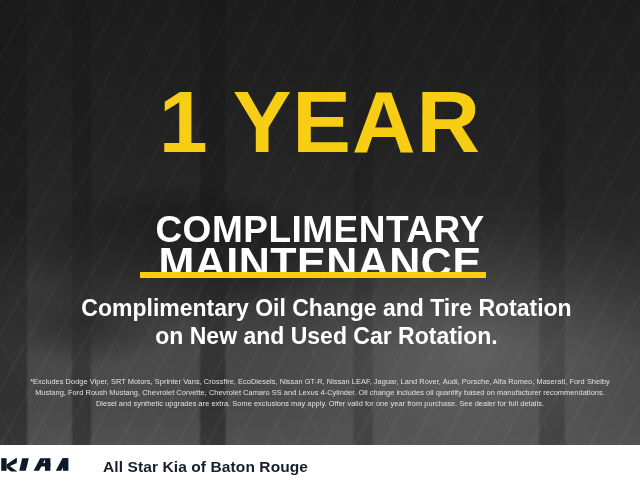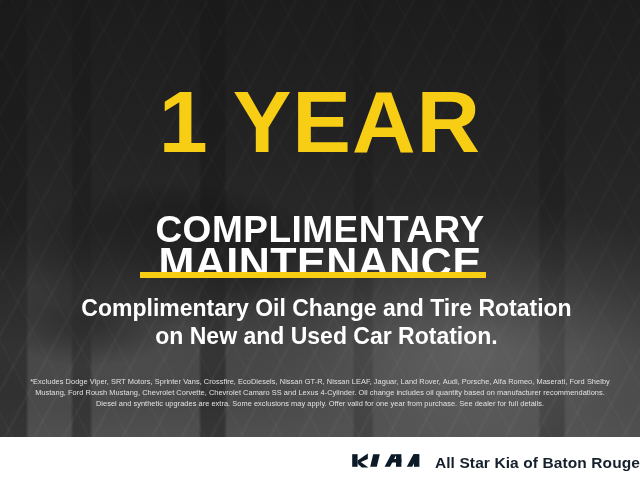--- a/index.html
+++ b/index.html
@@ -129,26 +129,26 @@
     letter-spacing: .05px;
   }
   .disclaimer div { white-space: nowrap; }
 
   
   .footer {
     position: absolute;
     left: 0;
     right: 0;
     bottom: 0;
-    height: 51px;
+    height: 43px;
     background: #ffffff;
     display: flex;
     align-items: center;
-    justify-content: flex-end;
-    gap: 12px;
+    justify-content: flex-start;
+    gap: 31px;
   }
   .kia-logo { display: block; }
   .dealer-name {
     color: #16202c;
     font-size: 15.5px;
     font-weight: bold;
     letter-spacing: .1px;
     white-space: nowrap;
   }
 </style>

